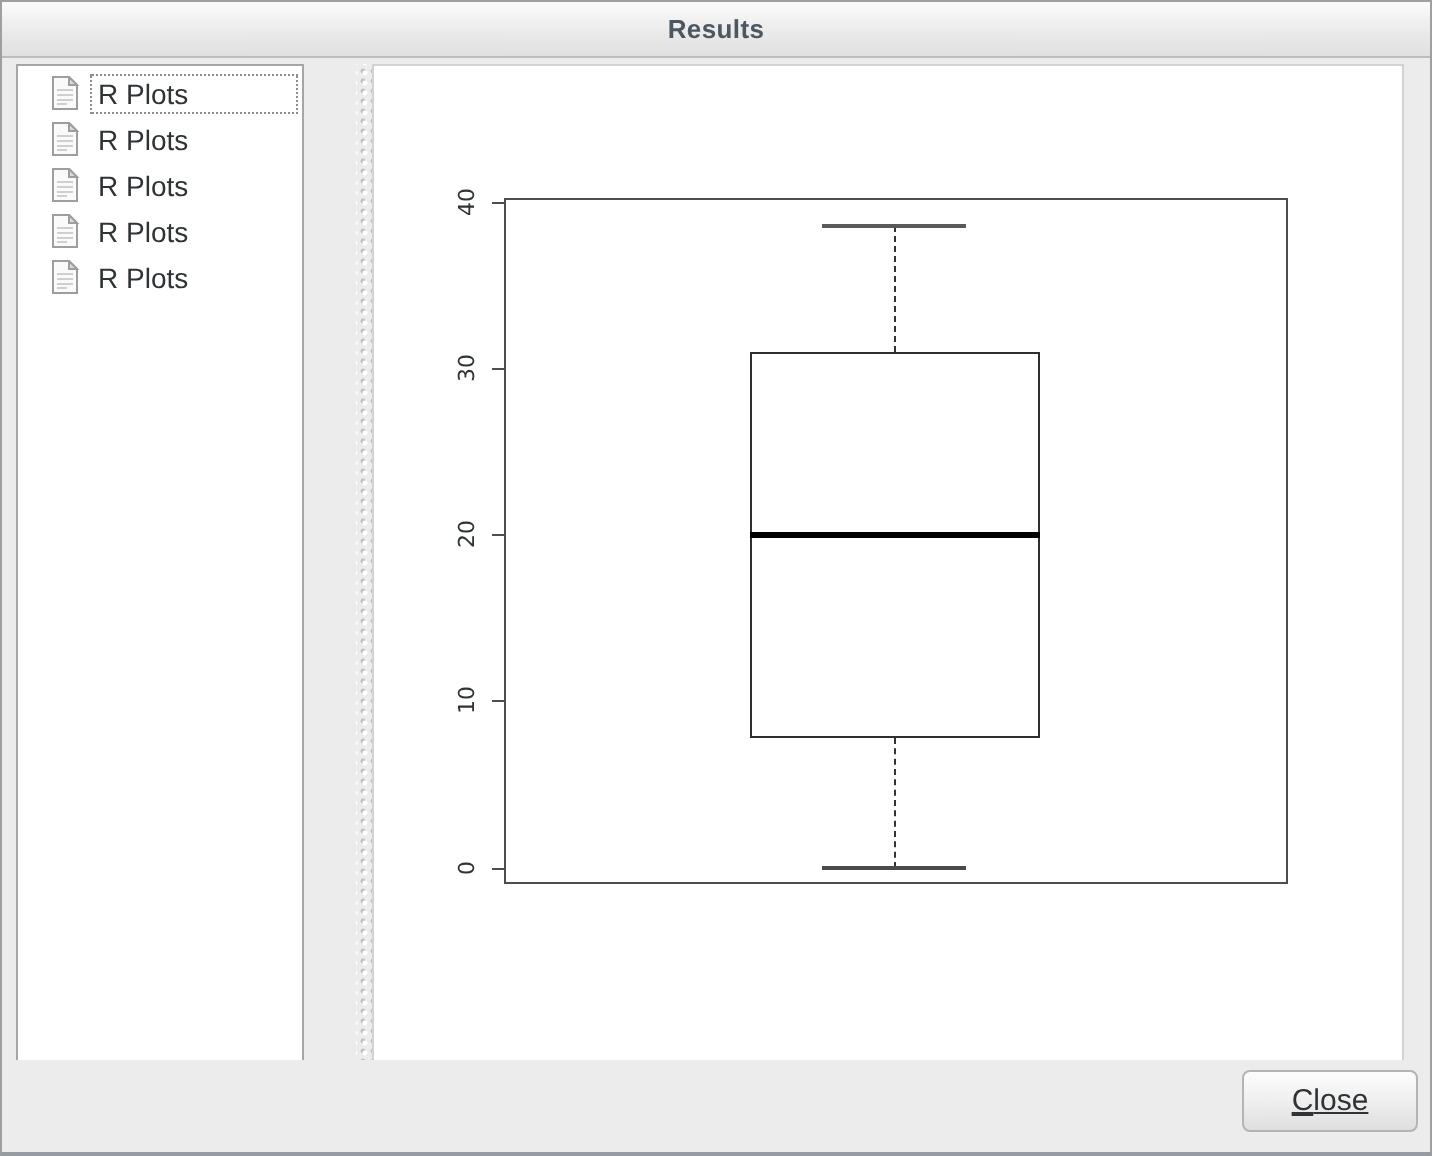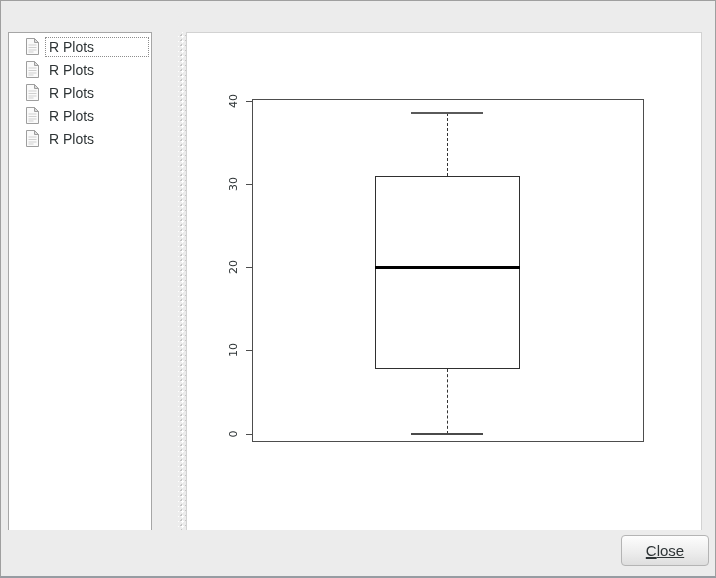--- a/index.html
+++ b/index.html
@@ -92,20 +92,23 @@
   }
   .close-button .mnemonic { text-decoration: underline; text-underline-offset: 2px; }
   
   .chart-el { position: absolute; }
 </style>
 </head>
 <body>
 
 <div class="window">
 
+  <div class="titlebar">
+    <span class="title-text">Results</span>
+  </div>
 
   <div class="list-panel">
     <div>
         <div class="list-item selected">
     <svg class="doc-icon" width="15" height="17" viewBox="0 0 15 17">
       <path d="M1.5 0.5 H9.5 L13.5 4.5 V16.5 H1.5 Z" fill="#fafafa" stroke="#9e9e9e"></path>
       <path d="M9.5 0.5 L13.5 4.5 H9.5 Z" fill="#dcdcdc" stroke="#9e9e9e"></path>
       <line x1="3.5" y1="7" x2="11.5" y2="7" stroke="#cfcfcf"></line>
       <line x1="3.5" y1="9.5" x2="11.5" y2="9.5" stroke="#cfcfcf"></line>
       <line x1="3.5" y1="12" x2="11.5" y2="12" stroke="#cfcfcf"></line>

